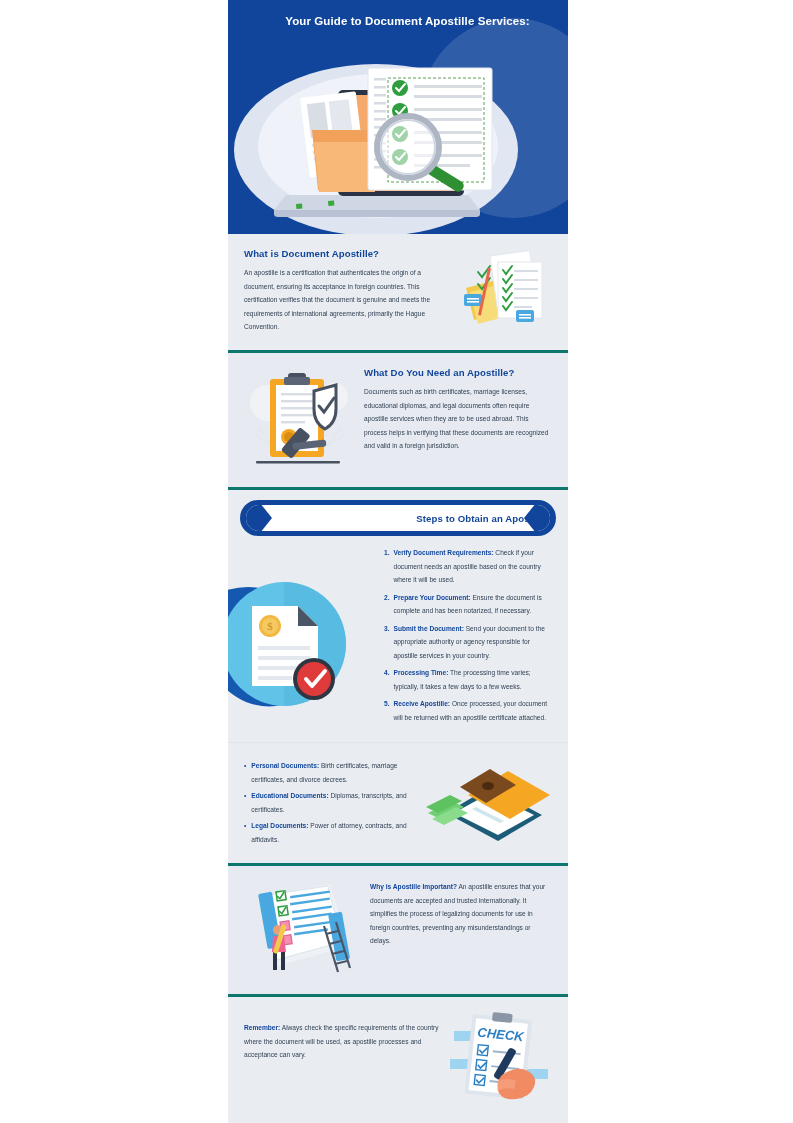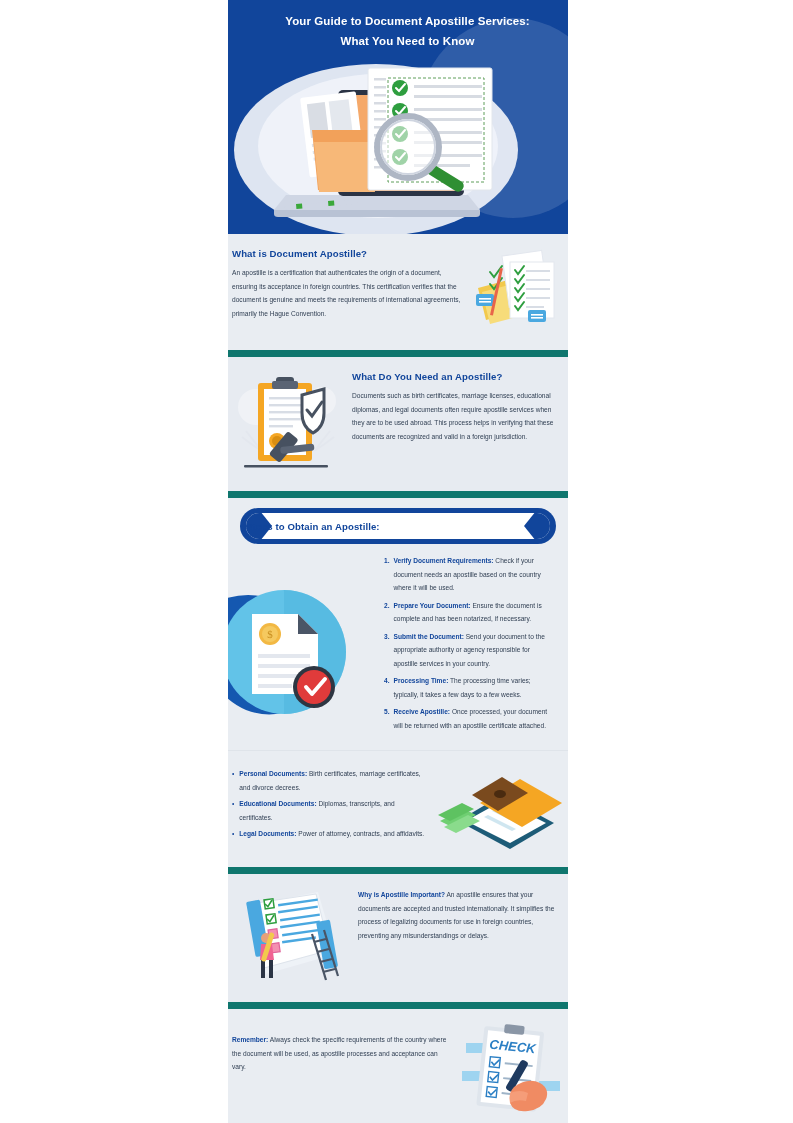--- a/index.html
+++ b/index.html
@@ -30,41 +30,41 @@
   .hero-title {
     position: relative; z-index: 4; padding: 11px 22px 0;
     text-align: center; color: #ffffff;
     font-size: 11.5px; font-weight: bold; line-height: 1.75;
     letter-spacing: 0.1px;
     margin-left: 19px;
   }
   .hero-art { position: absolute; left: 0; top: 50px; width: 340px; height: 184px; z-index: 3; }
 
   
-  .section { position: relative; padding: 14px 4px; border-bottom: 7px solid #0f766e; background: #e9edf2; }
+  .section { position: relative; padding: 14px 16px; border-bottom: 3px solid #0f766e; background: #e9edf2; }
   .section.alt { background: #e7ebf1; }
   .sec-title {
     color: #11459b; font-size: 9.6px; font-weight: bold;
     margin-bottom: 7px; letter-spacing: 0.1px;
   }
   .sec-body { color: #2f3e52; font-size: 6.6px; line-height: 2.05; }
   .row { display: flex; align-items: flex-start; gap: 8px; }
   .col-text { flex: 1; min-width: 0; }
   .col-art { flex: 0 0 auto; }
 
   
   .ribbon-wrap { padding: 10px 12px 8px; background: #e9edf2; }
   .ribbon {
     position: relative; height: 36px; background: #11459b;
     border-radius: 18px; display: flex; align-items: center; justify-content: center;
   }
   .ribbon-inner {
     position: absolute; left: 6px; right: 6px; top: 5px; bottom: 5px;
     background: #ffffff; border-radius: 13px;
-    display: flex; align-items: center; justify-content: flex-start;
+    display: flex; align-items: center; justify-content: flex-end;
   }
   .ribbon-inner::before, .ribbon-inner::after {
     content: ""; position: absolute; top: 0; width: 26px; height: 100%;
     background: #11459b;
   }
   .ribbon-inner::before {
     left: 0; border-radius: 13px 0 0 13px;
     clip-path: polygon(0 0, 60% 0, 100% 50%, 60% 100%, 0 100%);
   }
   .ribbon-inner::after {
@@ -95,21 +95,20 @@
 </head>
 <body>
 
 <div class="page">
   <div class="infographic">
 
     <div class="hero">
       <div class="hero-blob"></div>
       <div class="hero-title">
         <div>Your Guide to Document Apostille Services:</div>
-        <div>What You Need to Know</div>
       </div>
       <svg class="hero-art" viewBox="0 0 340 184">
         <ellipse cx="148" cy="100" rx="142" ry="86" fill="#eef1f8" opacity="0.93"></ellipse>
         <ellipse cx="150" cy="96" rx="120" ry="72" fill="#f3f5fb" opacity="0.8"></ellipse>
 
         <path d="M58 145 L240 145 L252 160 L46 160 Z" fill="#cfd6e4"></path>
         <path d="M46 160 L252 160 L252 164 Q252 167 248 167 L50 167 Q46 167 46 164 Z" fill="#b8c2d4"></path>
 
         <rect x="110" y="40" width="126" height="106" rx="5" fill="#2b3445"></rect>
         <rect x="115" y="45" width="116" height="96" rx="3" fill="#f5a96a"></rect>

